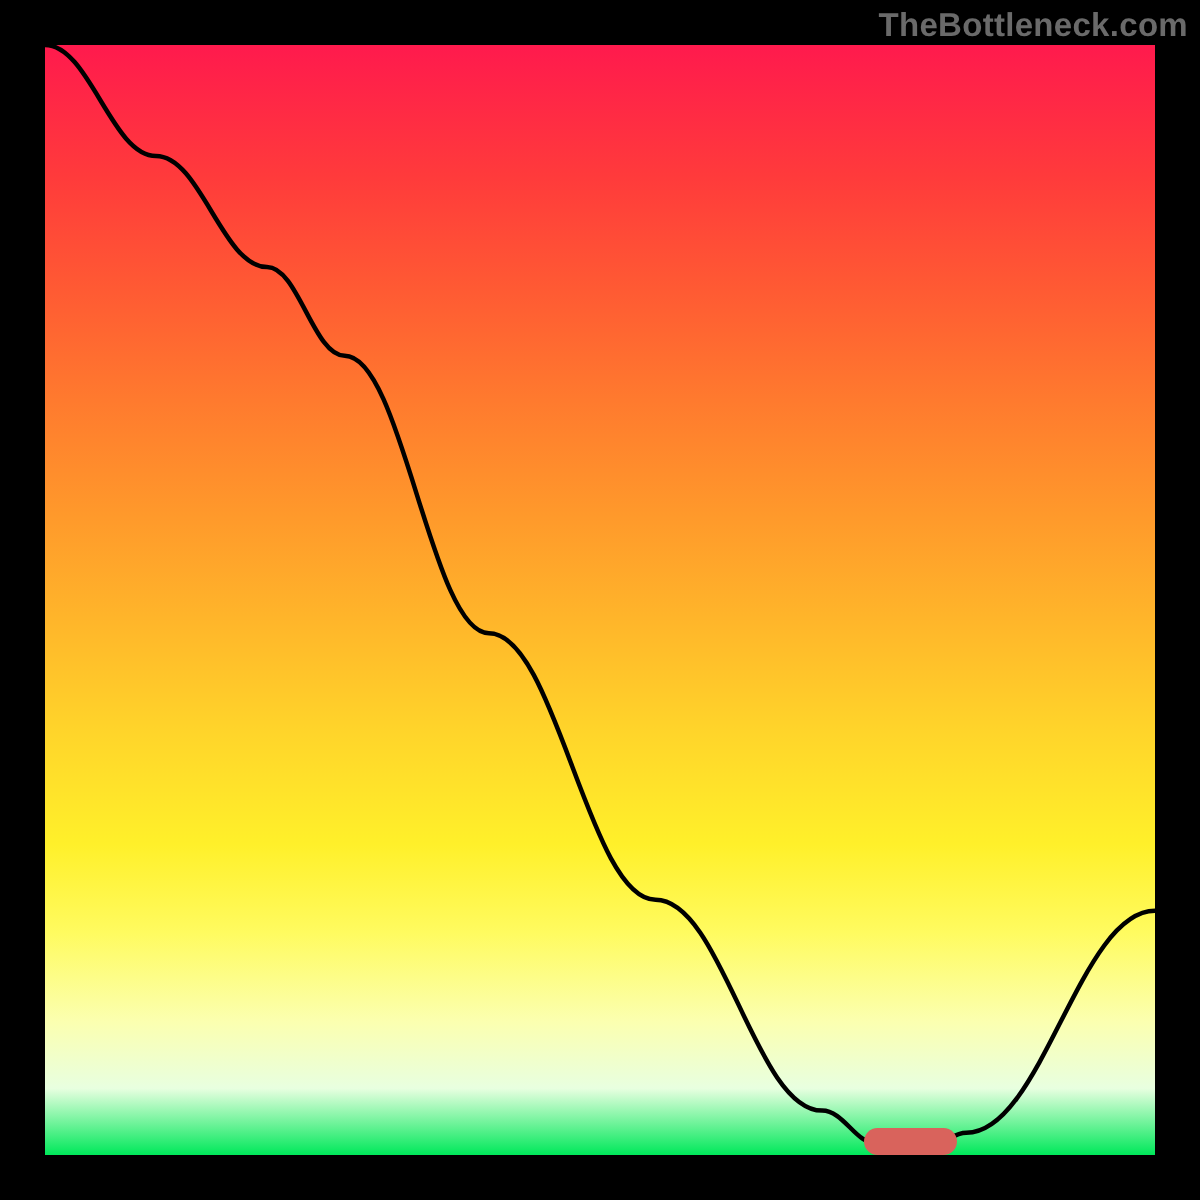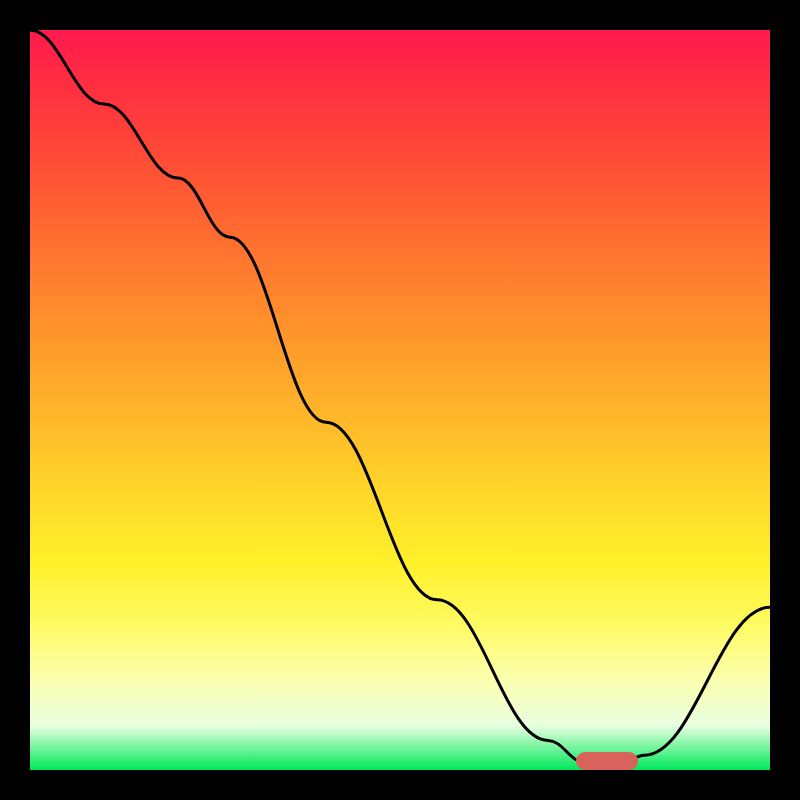--- a/index.html
+++ b/index.html
@@ -59,20 +59,21 @@
     border-radius: 9px;
     background: #d9635c;
     transform: translate(-50%, -50%);
   }
 </style>
 </head>
 <body>
 
 <div class="chart-container">
 
+  <div class="watermark">TheBottleneck.com</div>
 
   <div class="plot-area">
 
     <svg class="curve" width="740" height="740" viewBox="0 0 740 740">
       <path id="curve-path" fill="none" stroke="#000" stroke-width="3" stroke-linecap="round" stroke-linejoin="round" d="M 0 0 C 29.6 0, 44.4 74, 74 74 C 103.6 74, 118.4 148, 148 148 C 168.72 148, 179.08 207.20000000000005, 199.8 207.20000000000005 C 238.28 207.20000000000005, 257.52 392.20000000000005, 296 392.20000000000005 C 340.40000000000003 392.20000000000005, 362.6 569.8, 407.00000000000006 569.8 C 451.40000000000003 569.8, 473.6 710.4, 518 710.4 C 532.8 710.4, 540.2 732.6, 555 732.6 C 569.8 732.6, 577.2 732.6, 592 732.6 C 600.88 732.6, 605.3199999999999 725.2, 614.1999999999999 725.2 C 664.52 725.2, 689.68 577.2, 740 577.2"></path>
     </svg>
 
     <div id="marker" class="marker" style="left: 577.2px; top: 731.12px; background: rgb(217, 99, 92);"></div>
   </div>
 </div>

